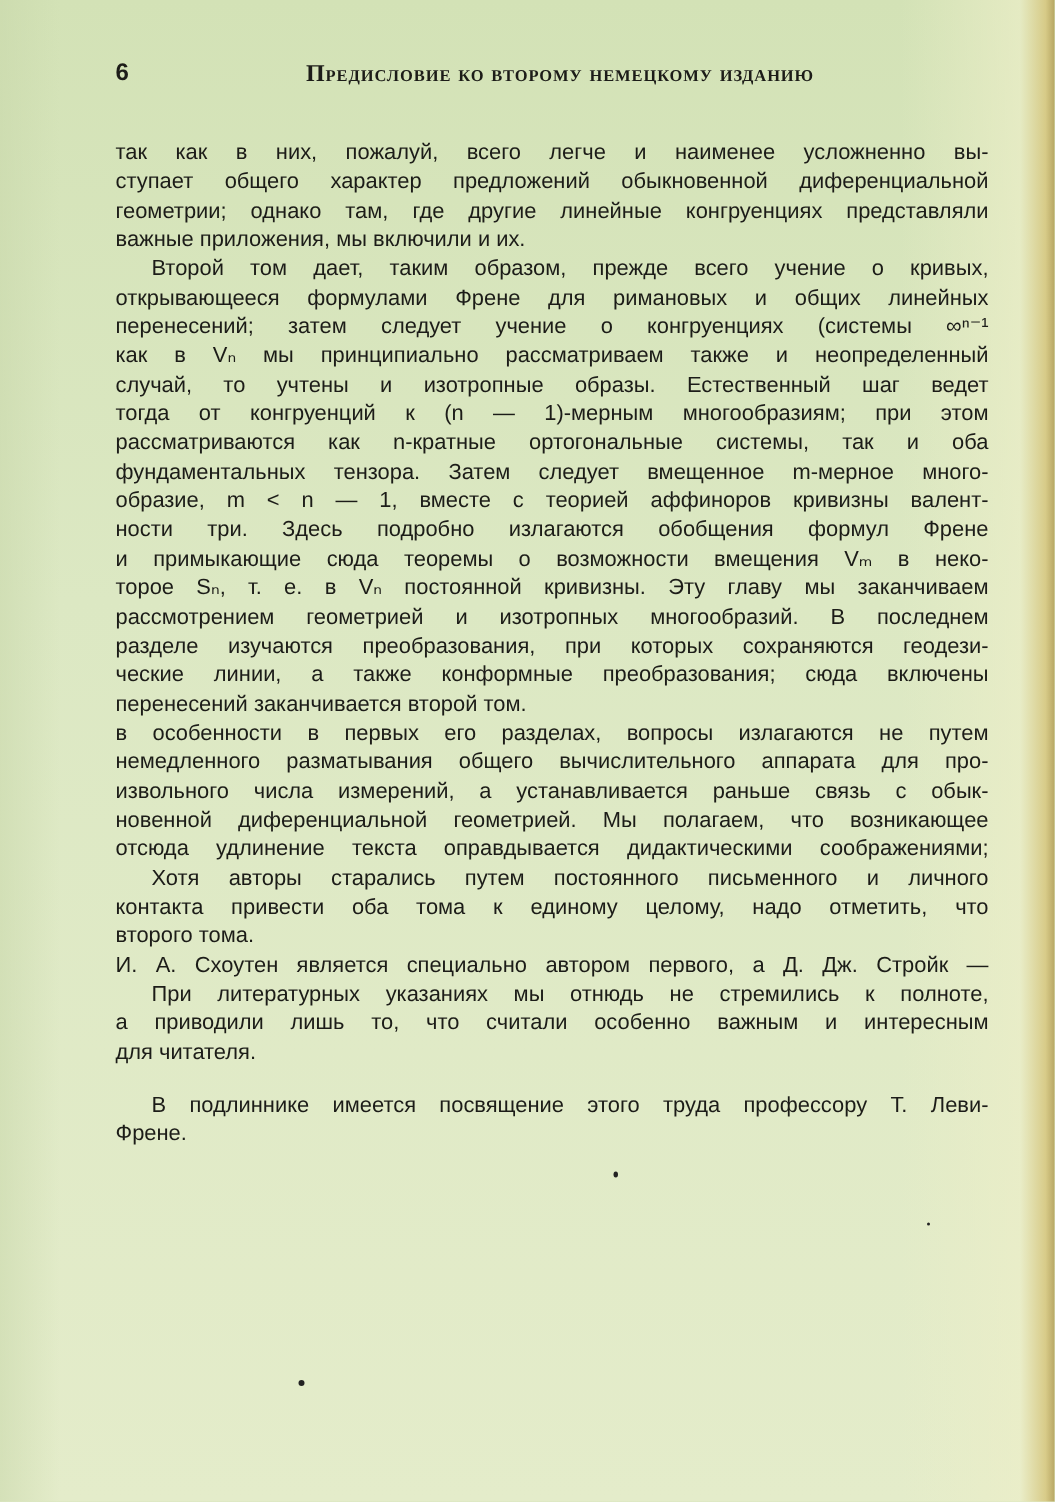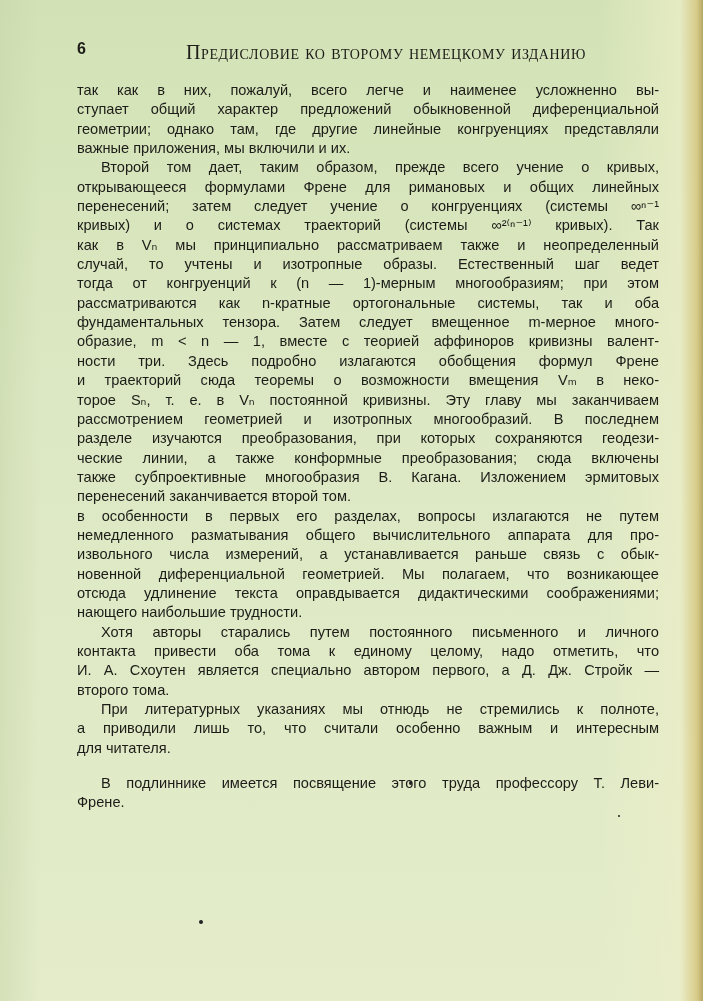--- a/index.html
+++ b/index.html
@@ -18,25 +18,25 @@
     }
     .running-head {
       position: relative; height: 24px;
       font-size: 16px; letter-spacing: 0.3px;
     }
     .page-number {
       position: absolute; left: 0; top: 0; font-weight: bold;
       font-family: "Liberation Sans", sans-serif; font-size: 16px;
     }
     .head-title {
-      position: absolute; left: 109px; top: 1px;
-      font-variant: small-caps; font-size: 20px; letter-spacing: 0.6px;
+      position: absolute; left: 127px; top: 1px;
+      font-variant: small-caps; font-size: 16px; letter-spacing: 0.6px; font-weight: bold;
     }
     .body {
-      margin-top: 17px;
+      margin-top: 29px;
       font-family: "Liberation Sans", "DejaVu Sans", sans-serif;
       font-size: 14.6px; line-height: 19.35px;
       text-align: justify;
     }
     .line {
       display: block; white-space: nowrap;
       text-align: justify; text-align-last: justify;
       height: 19.35px;
     }
     .line.last { text-align-last: left; }
@@ -50,57 +50,54 @@
 <div class="page">
   <div class="running-head">
     <span class="page-number">6</span>
     <span class="head-title">Предисловие ко второму немецкому изданию</span>
   </div>
 
   <div class="body">
     <div id="paragraphs">
         <div class="paragraph">
           <span class="line">так как в них, пожалуй, всего легче и наименее усложненно вы-</span>
-          <span class="line">ступает общий характер предложений обыкновенной диференциальной</span>
+          <span class="line">ступает общего характер предложений обыкновенной диференциальной</span>
           <span class="line">геометрии; однако там, где другие линейные конгруенциях представляли</span>
           <span class="line last">важные приложения, мы включили и их.</span>
         </div>
         <div class="paragraph">
           <span class="line indent">Второй том дает, таким образом, прежде всего учение о кривых,</span>
           <span class="line">открывающееся формулами Френе для римановых и общих линейных</span>
           <span class="line">перенесений; затем следует учение о конгруенциях (системы ∞ⁿ⁻¹</span>
-          <span class="line">кривых) и о системах траекторий (системы ∞²⁽ⁿ⁻¹⁾ кривых). Так</span>
           <span class="line">как в Vₙ мы принципиально рассматриваем также и неопределенный</span>
           <span class="line">случай, то учтены и изотропные образы. Естественный шаг ведет</span>
           <span class="line">тогда от конгруенций к (n — 1)-мерным многообразиям; при этом</span>
           <span class="line">рассматриваются как n-кратные ортогональные системы, так и оба</span>
           <span class="line">фундаментальных тензора. Затем следует вмещенное m-мерное много-</span>
           <span class="line">образие, m &lt; n — 1, вместе с теорией аффиноров кривизны валент-</span>
           <span class="line">ности три. Здесь подробно излагаются обобщения формул Френе</span>
-          <span class="line">и траекторий сюда теоремы о возможности вмещения Vₘ в неко-</span>
+          <span class="line">и примыкающие сюда теоремы о возможности вмещения Vₘ в неко-</span>
           <span class="line">торое Sₙ, т. е. в Vₙ постоянной кривизны. Эту главу мы заканчиваем</span>
           <span class="line">рассмотрением геометрией и изотропных многообразий. В последнем</span>
           <span class="line">разделе изучаются преобразования, при которых сохраняются геодези-</span>
           <span class="line">ческие линии, а также конформные преобразования; сюда включены</span>
-          <span class="line">также субпроективные многообразия В. Кагана. Изложением эрмитовых</span>
           <span class="line last">перенесений заканчивается второй том.</span>
         </div>
         <div class="paragraph">
           <span class="line">в особенности в первых его разделах, вопросы излагаются не путем</span>
           <span class="line">немедленного разматывания общего вычислительного аппарата для про-</span>
           <span class="line">извольного числа измерений, а устанавливается раньше связь с обык-</span>
           <span class="line">новенной диференциальной геометрией. Мы полагаем, что возникающее</span>
           <span class="line">отсюда удлинение текста оправдывается дидактическими соображениями;</span>
-          <span class="line last">нающего наибольшие трудности.</span>
         </div>
         <div class="paragraph">
           <span class="line indent">Хотя авторы старались путем постоянного письменного и личного</span>
           <span class="line">контакта привести оба тома к единому целому, надо отметить, что</span>
+          <span class="line last">второго тома.</span>
           <span class="line">И. А. Схоутен является специально автором первого, а Д. Дж. Стройк —</span>
-          <span class="line last">второго тома.</span>
         </div>
         <div class="paragraph">
           <span class="line indent">При литературных указаниях мы отнюдь не стремились к полноте,</span>
           <span class="line">а приводили лишь то, что считали особенно важным и интересным</span>
           <span class="line last">для читателя.</span>
         </div>
       </div>
     <div class="gap"></div>
     <div id="footnote">
         <span class="line indent">В подлиннике имеется посвящение этого труда профессору Т. Леви-</span>

